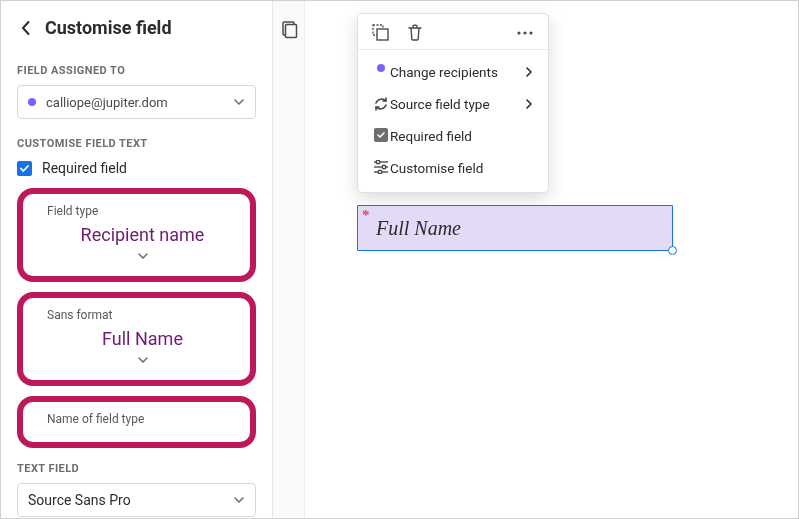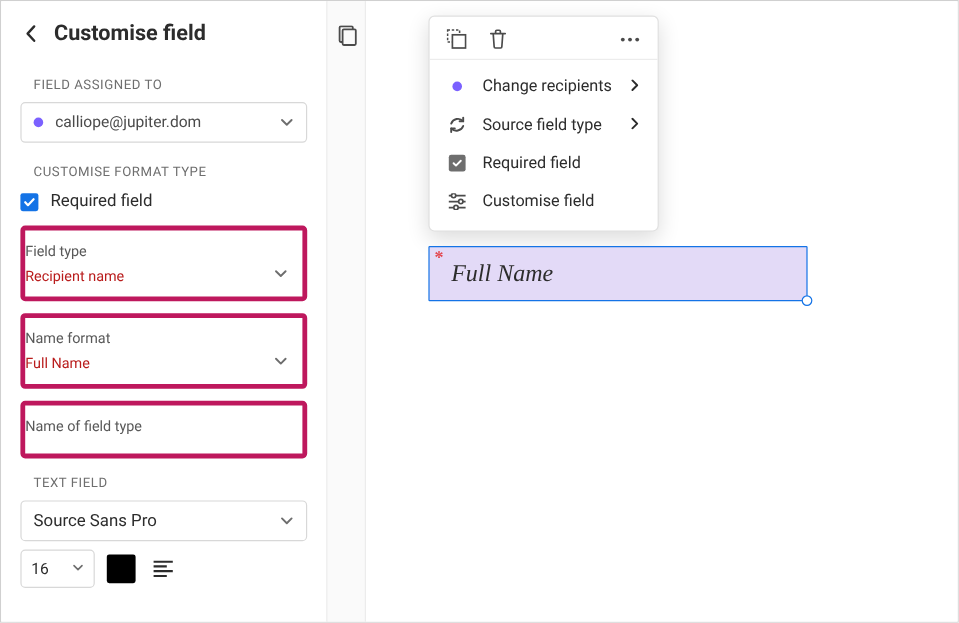--- a/index.html
+++ b/index.html
@@ -42,22 +42,22 @@
   .sidebar-header h1 {
     font-size: 18px;
     font-weight: 700;
     margin: 0;
     color: #2c2c2c;
   }
   .section-label {
     font-size: 11px;
     letter-spacing: 0.04em;
     color: #6e6e6e;
-    font-weight: 400;
-    margin: 0 0 8px 11px;
+    font-weight: 700;
+    margin: 0 0 8px 0;
   }
   .assignee-select {
     height: 34px;
     border: 1px solid #d8d8d8;
     border-radius: 4px;
     display: flex;
     align-items: center;
     padding: 15px 10px;
     gap: 10px;
     cursor: pointer;
@@ -93,37 +93,38 @@
     align-items: center;
     justify-content: center;
   }
   .checkbox svg { display: block; }
   .checkbox-row .label {
     font-size: 14px;
     color: #2c2c2c;
   }
 
   .card {
-    border: 4px solid #be185d;
-    border-radius: 4px;
-    padding: 10px 12px 10px 0;
+    border: 6px solid #be185d;
+    border-radius: 16px;
+    padding: 10px 12px 10px 24px;
     margin-bottom: 10px;
   }
   .card .card-label {
     font-size: 12px;
     color: #595959;
     margin-bottom: 6px;
   }
   .select-row {
     display: flex;
     align-items: center;
     justify-content: space-between;
-    font-size: 12px;
-    color: #b91c1c;
-    cursor: pointer;
+    font-size: 18px;
+    color: #701a75;
+    cursor: pointer;
+    flex-direction: column;
   }
   .input-row input {
     width: 100%;
     border: none;
     outline: none;
     font-size: 14px;
     color: #2c2c2c;
     background: transparent;
     padding: 0;
   }
@@ -255,22 +256,22 @@
     align-items: center;
     justify-content: space-between;
     padding: 0 14px 8px 14px;
     border-bottom: 1px solid #ececec;
     margin-bottom: 6px;
   }
   .pop-toolbar .tb-left { display:flex; gap:18px; }
   .pop-toolbar .tb-btn { display:inline-flex; cursor:pointer; }
   .menu-item {
     display: flex;
-    align-items: center;
-    gap: 12px;
+    align-items: flex-start;
+    gap: 0;
     padding: 8px 14px;
     font-size: 13.5px;
     color: #2c2c2c;
     cursor: pointer;
   }
   .menu-item .mi-icon { width: 18px; display:inline-flex; justify-content:center; }
   .menu-item .mi-label { flex: 1 1 auto; }
   .menu-item .mi-chev { flex: 0 0 auto; }
 
   .chkfilled {
@@ -300,21 +301,21 @@
     <div class="assignee-select">
       <span class="dot"></span>
       <span class="value">calliope@jupiter.dom</span>
       <span class="chev">
         <svg width="12" height="12" viewBox="0 0 12 12">
             <path d="M2 4 L6 8 L10 4" fill="none" stroke="#6e6e6e" stroke-width="1.6" stroke-linecap="round" stroke-linejoin="round"></path>
           </svg>
       </span>
     </div>
 
-    <p class="section-label">CUSTOMISE FORMAT TYPE</p>
+    <p class="section-label">CUSTOMISE FIELD TEXT</p>
 
     <div class="checkbox-row">
       <span class="checkbox">
         <svg width="11" height="11" viewBox="0 0 11 11">
             <path d="M2 5.5 L4.3 8 L9 3" fill="none" stroke="#fff" stroke-width="1.8" stroke-linecap="round" stroke-linejoin="round"></path>
           </svg>
       </span>
       <span class="label">Required field</span>
     </div>
 
@@ -324,21 +325,21 @@
         <span>Recipient name</span>
         <span>
           <svg width="12" height="12" viewBox="0 0 12 12">
               <path d="M2 4 L6 8 L10 4" fill="none" stroke="#6e6e6e" stroke-width="1.6" stroke-linecap="round" stroke-linejoin="round"></path>
             </svg>
         </span>
       </div>
     </div>
 
     <div class="card">
-      <div class="card-label">Name format</div>
+      <div class="card-label">Sans format</div>
       <div class="select-row">
         <span>Full Name</span>
         <span>
           <svg width="12" height="12" viewBox="0 0 12 12">
               <path d="M2 4 L6 8 L10 4" fill="none" stroke="#6e6e6e" stroke-width="1.6" stroke-linecap="round" stroke-linejoin="round"></path>
             </svg>
         </span>
       </div>
     </div>
 

